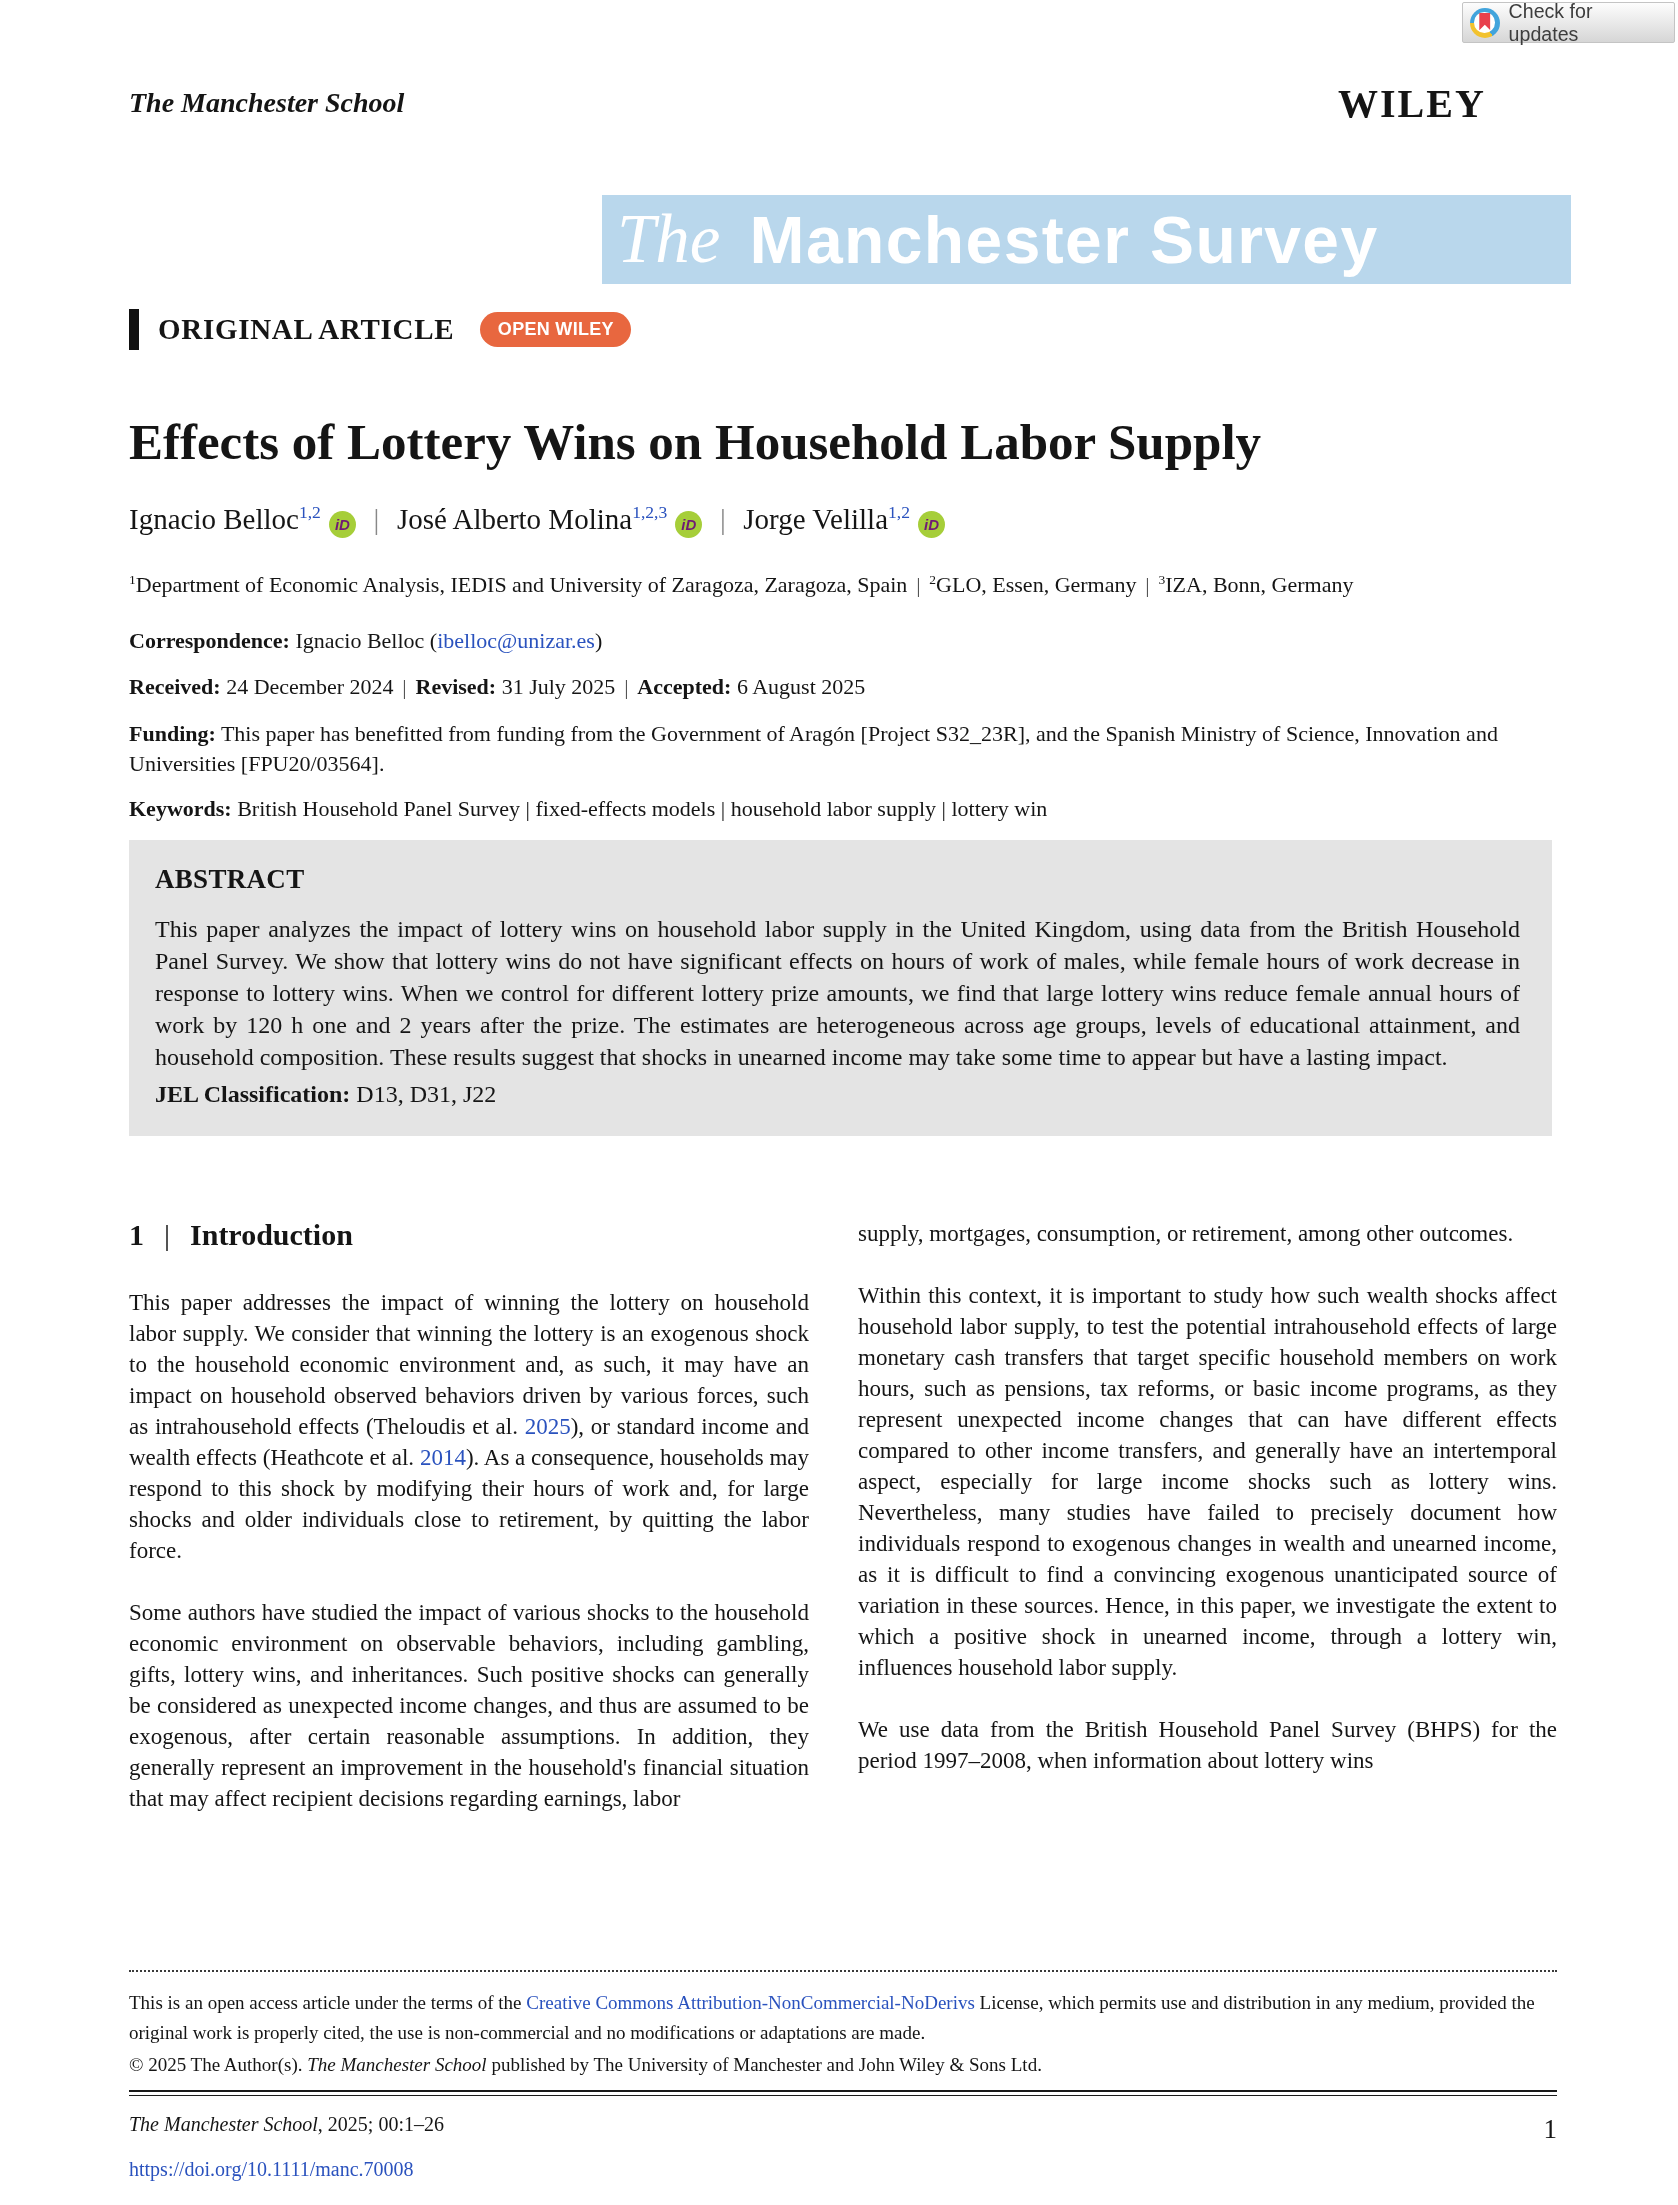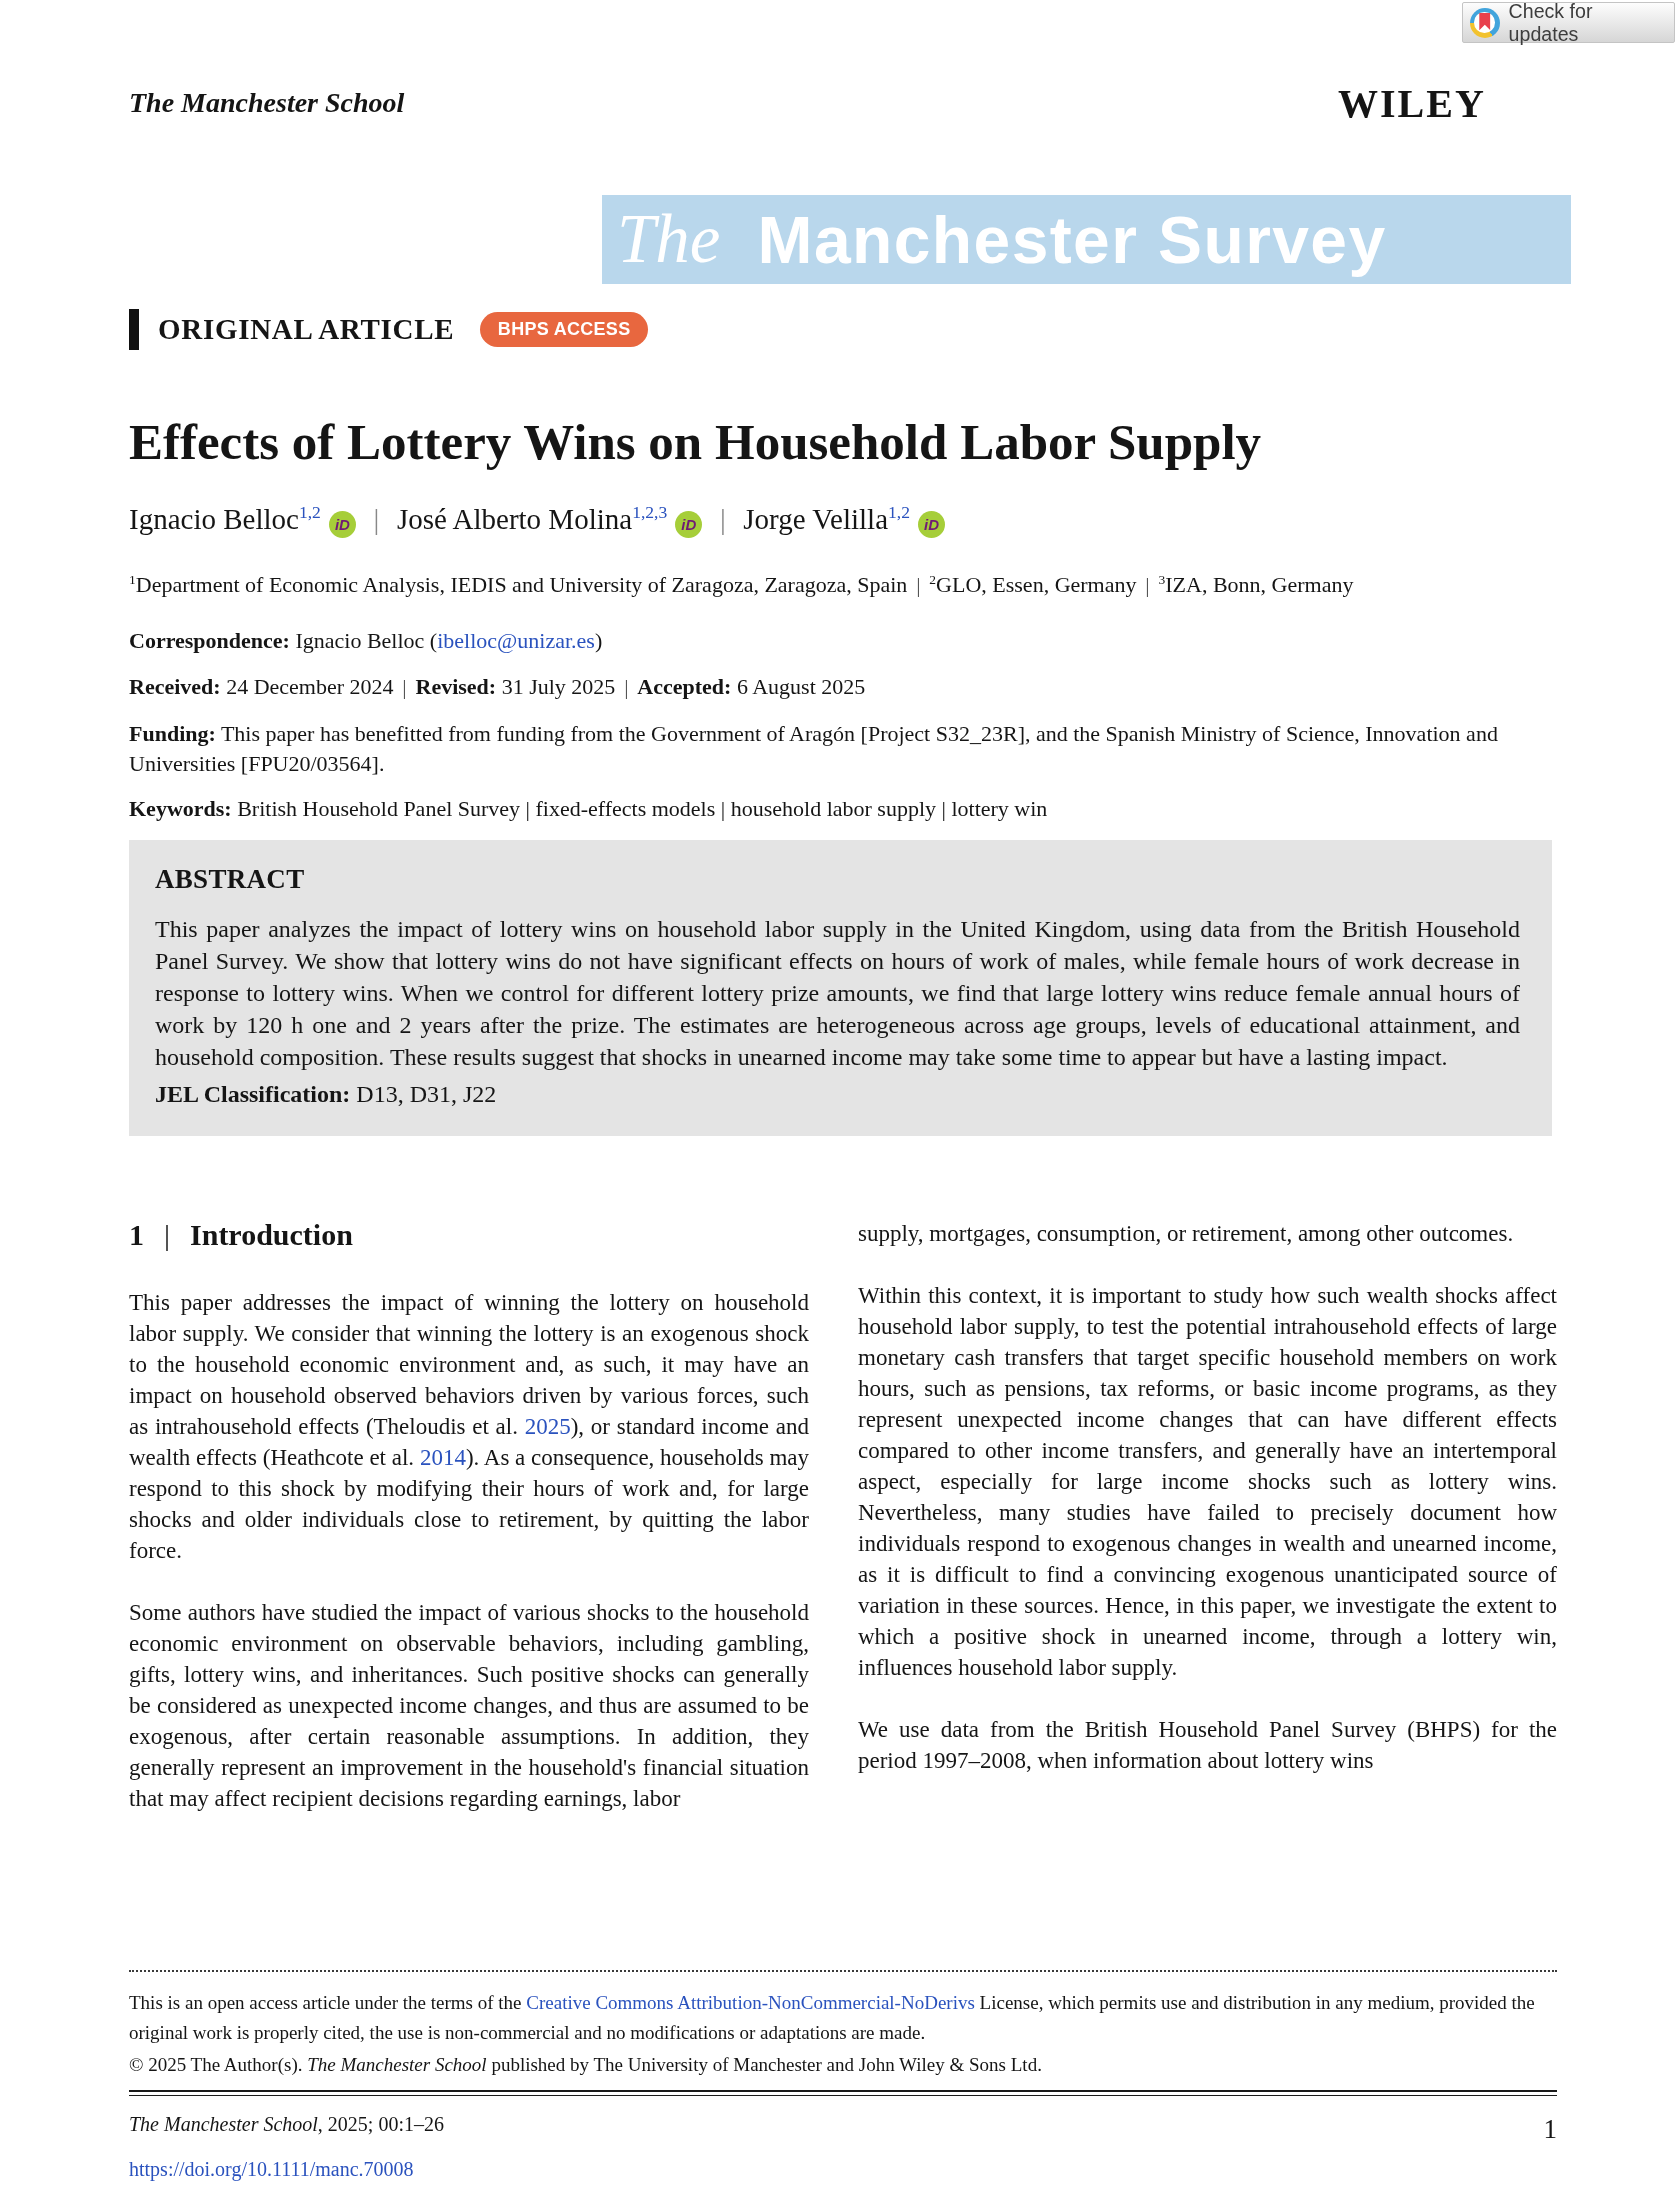--- a/index.html
+++ b/index.html
@@ -23,21 +23,21 @@
   .cfu-bookmark { position:absolute; left:50%; top:5.4px; width:11.5px; height:17.6px; transform:translateX(-50%);
     background:#e8404d; clip-path:polygon(0 0,100% 0,100% 100%,50% 68%,0 100%); z-index:1; }
 
   
   .masthead-left { position:absolute; top:87px; left:129px; font-size:28px; font-weight:bold; font-style:italic; }
   .masthead-right { position:absolute; top:80px; left:1338px; width:204px; font-size:40px; font-weight:bold; letter-spacing:2px; }
 
   
   .banner { position:absolute; top:195px; left:602px; width:969px; height:89px; background:#b9d7ec;
     color:#fff; display:flex; align-items:center; padding:0 15px; box-sizing:border-box; white-space:nowrap; overflow:hidden; }
-  .banner-the { font-style:italic; font-size:69px; margin-right:37px; line-height:1; }
+  .banner-the { font-style:italic; font-size:69px; margin-right:29px; line-height:1; }
   .banner-name { font-family:"Liberation Sans", sans-serif; font-weight:bold; font-size:66px; letter-spacing:1.4px; line-height:1; }
 
   
   .type-row { position:absolute; top:309px; left:129px; display:flex; align-items:center; }
   .type-bar { width:10px; height:41px; background:#111; margin-right:19px; }
   .type-label { font-size:29px; font-weight:600; letter-spacing:0.7px; }
   .oa-pill { margin-left:26px; background:#e8673f; color:#fff; font-family:"Liberation Sans", sans-serif;
     font-weight:bold; font-size:18px; letter-spacing:0.3px; padding:7.4px 17.6px; border-radius:676px; }
 
   .title { position:absolute; top:414px; left:129px; width:1428px; margin:0; font-size:51px; font-weight:bold; line-height:1.1; }
@@ -97,21 +97,21 @@
   <div class="masthead-right">WILEY</div>
 
   <div class="banner">
     <span class="banner-the">The</span>
     <span class="banner-name">Manchester Survey</span>
   </div>
 
   <div class="type-row">
     <span class="type-bar"></span>
     <span class="type-label">ORIGINAL ARTICLE</span>
-    <span class="oa-pill">BHPS ACCESS</span>
+    <span class="oa-pill">OPEN WILEY</span>
   </div>
 
   <h1 class="title">Effects of Lottery Wins on Household Labor Supply</h1>
 
   <div class="authors">
     <span>Ignacio Belloc</span><sup>1,2</sup><span class="orcid"><span>iD</span></span><span class="asep">|</span><span>José Alberto Molina</span><sup>1,2,3</sup><span class="orcid"><span>iD</span></span><span class="asep">|</span><span>Jorge Velilla</span><sup>1,2</sup><span class="orcid"><span>iD</span></span>
   </div>
 
   <div class="affils">
     <sup>1</sup><span>Department of Economic Analysis, IEDIS and University of Zaragoza, Zaragoza, Spain</span><span class="msep">|</span><sup>2</sup><span>GLO, Essen, Germany</span><span class="msep">|</span><sup>3</sup><span>IZA, Bonn, Germany</span>

